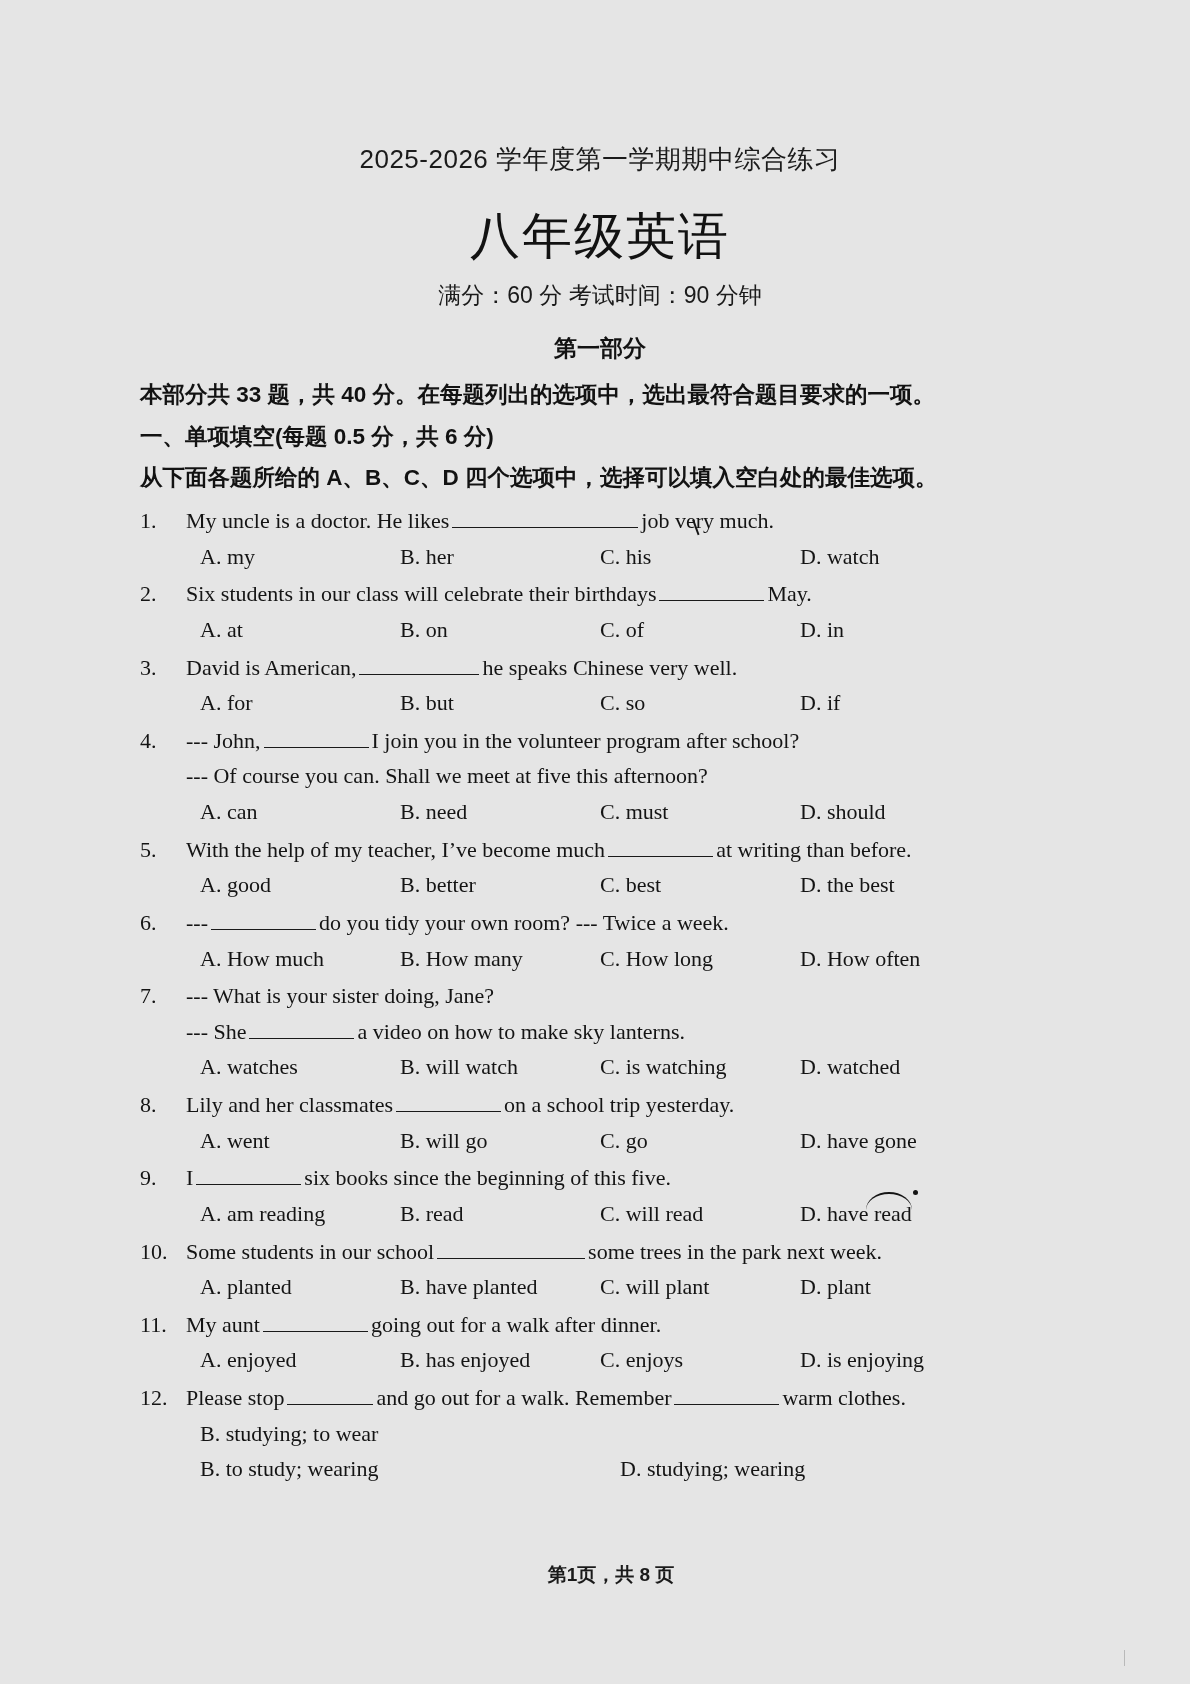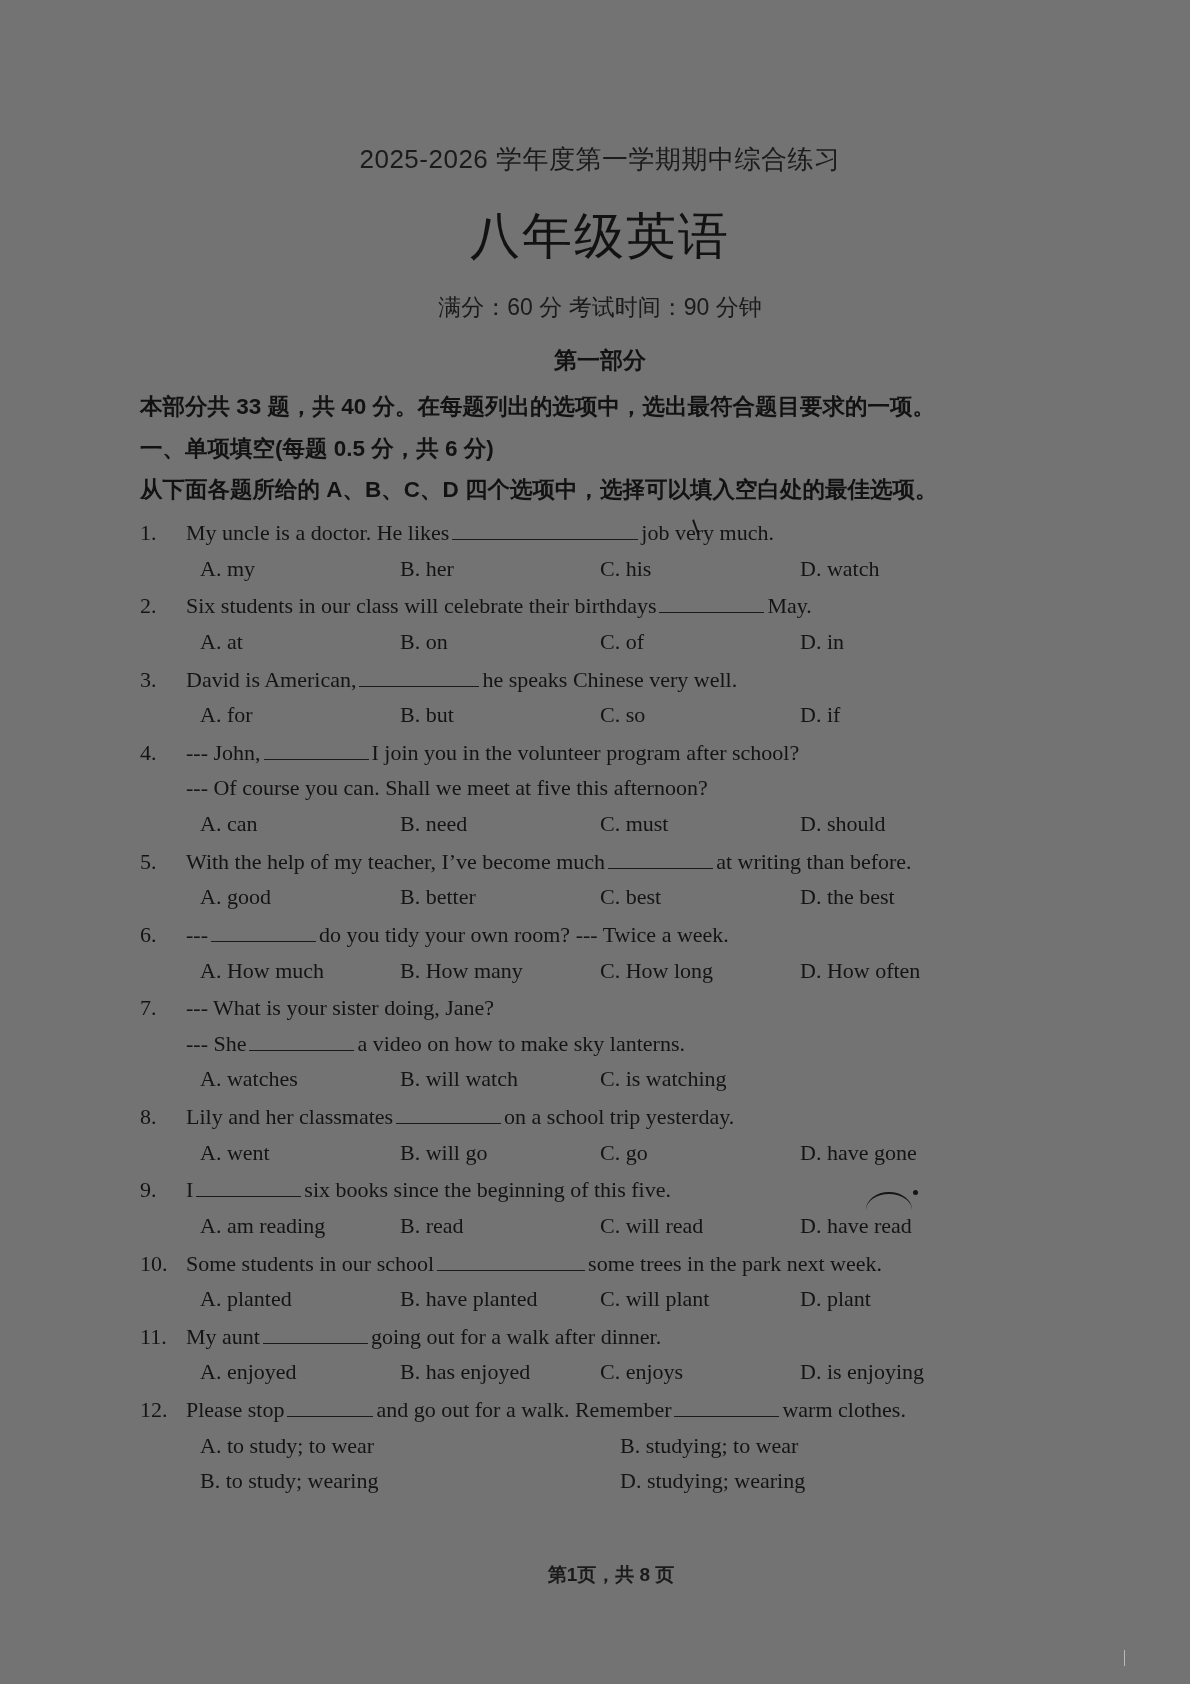--- a/index.html
+++ b/index.html
@@ -13,21 +13,21 @@
     height: 1684px;
     position: relative;
     font-family: "Liberation Serif", "DejaVu Serif", serif;
     color: #141414;
     overflow: hidden;
   }
   .page {
     position: relative;
     width: 1190px;
     height: 1684px;
-    background: #737373;
+    background: #e5e5e5;
     padding: 0;
     box-sizing: border-box;
   }
   .content {
     position: absolute;
     left: 140px;
     top: 0;
     width: 920px;
   }
 
@@ -46,21 +46,21 @@
   .subject-title {
     font-size: 50px;
     margin-top: 26px;
     font-family: "Liberation Sans", "DejaVu Sans", sans-serif;
     font-weight: 400;
     letter-spacing: 2px;
     color: #121212;
   }
   .score-line {
     font-size: 23px;
-    margin-top: 22px;
+    margin-top: 10px;
     font-family: "Liberation Sans", "DejaVu Sans", sans-serif;
     color: #1b1b1b;
   }
   .part-heading {
     font-size: 23px;
     margin-top: 22px;
     font-weight: bold;
     font-family: "Liberation Sans", "DejaVu Sans", sans-serif;
     color: #121212;
   }
@@ -304,20 +304,21 @@
           <span class="qnum">7.</span>
           <span class="qbody">--- What is your sister doing, Jane?</span>
         </div>
         <div class="qcont">
           <span>--- She</span><span class="blank b-sm"></span><span>a video on how to make sky lanterns.</span>
         </div>
         <div class="opts">
           <span class="op">A. watches</span>
           <span class="op">B. will watch</span>
           <span class="op">C. is watching</span>
+          <span class="op">D. watched</span>
         </div>
       </div>
 
       <div class="q">
         <div class="qline">
           <span class="qnum">8.</span>
           <span class="qbody">
             <span>Lily and her classmates</span><span class="blank b-sm"></span><span>on a school trip yesterday.</span>
           </span>
         </div>
@@ -375,21 +376,20 @@
       </div>
 
       <div class="q">
         <div class="qline">
           <span class="qnum wide">12.</span>
           <span class="qbody">
             <span>Please stop</span><span class="blank b-xs"></span><span>and go out for a walk. Remember</span><span class="blank b-sm"></span><span>warm clothes.</span>
           </span>
         </div>
         <div class="opts two">
-          <span class="op">A. to study; to wear</span>
           <span class="op">B. studying; to wear</span>
         </div>
         <div class="opts two">
           <span class="op">B. to study; wearing</span>
           <span class="op">D. studying; wearing</span>
         </div>
       </div>
 
     </div>
   </div>

